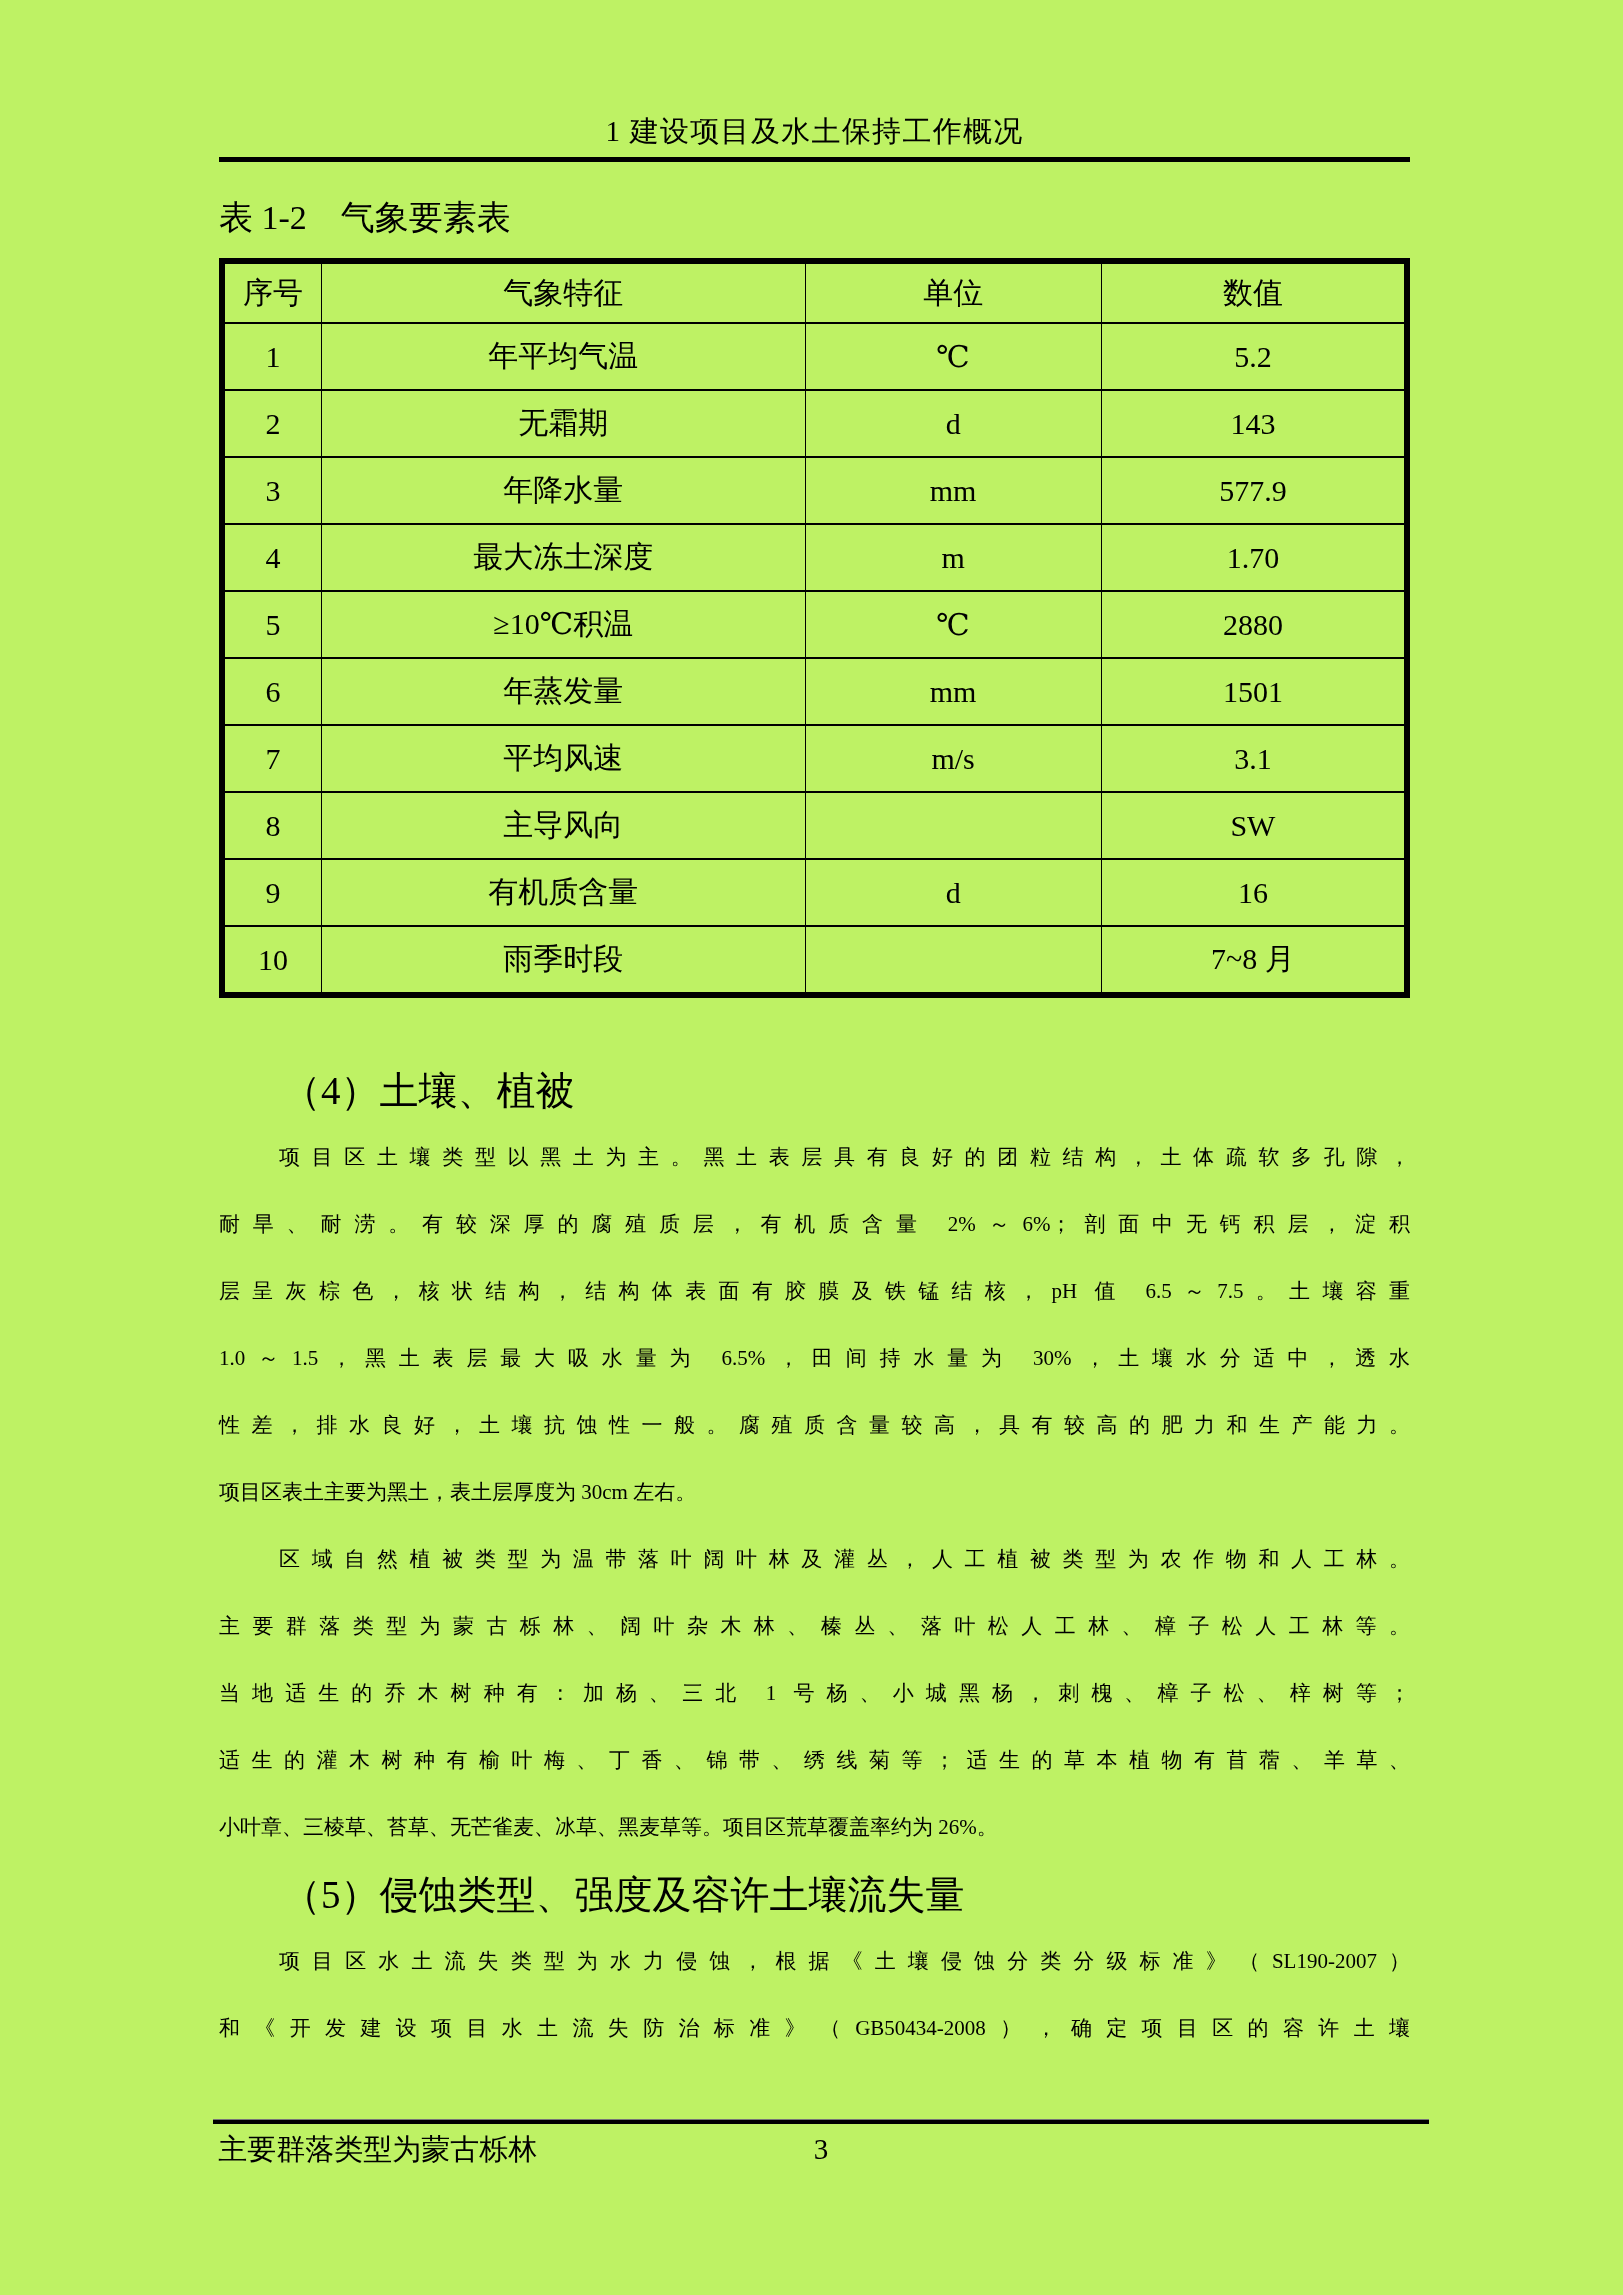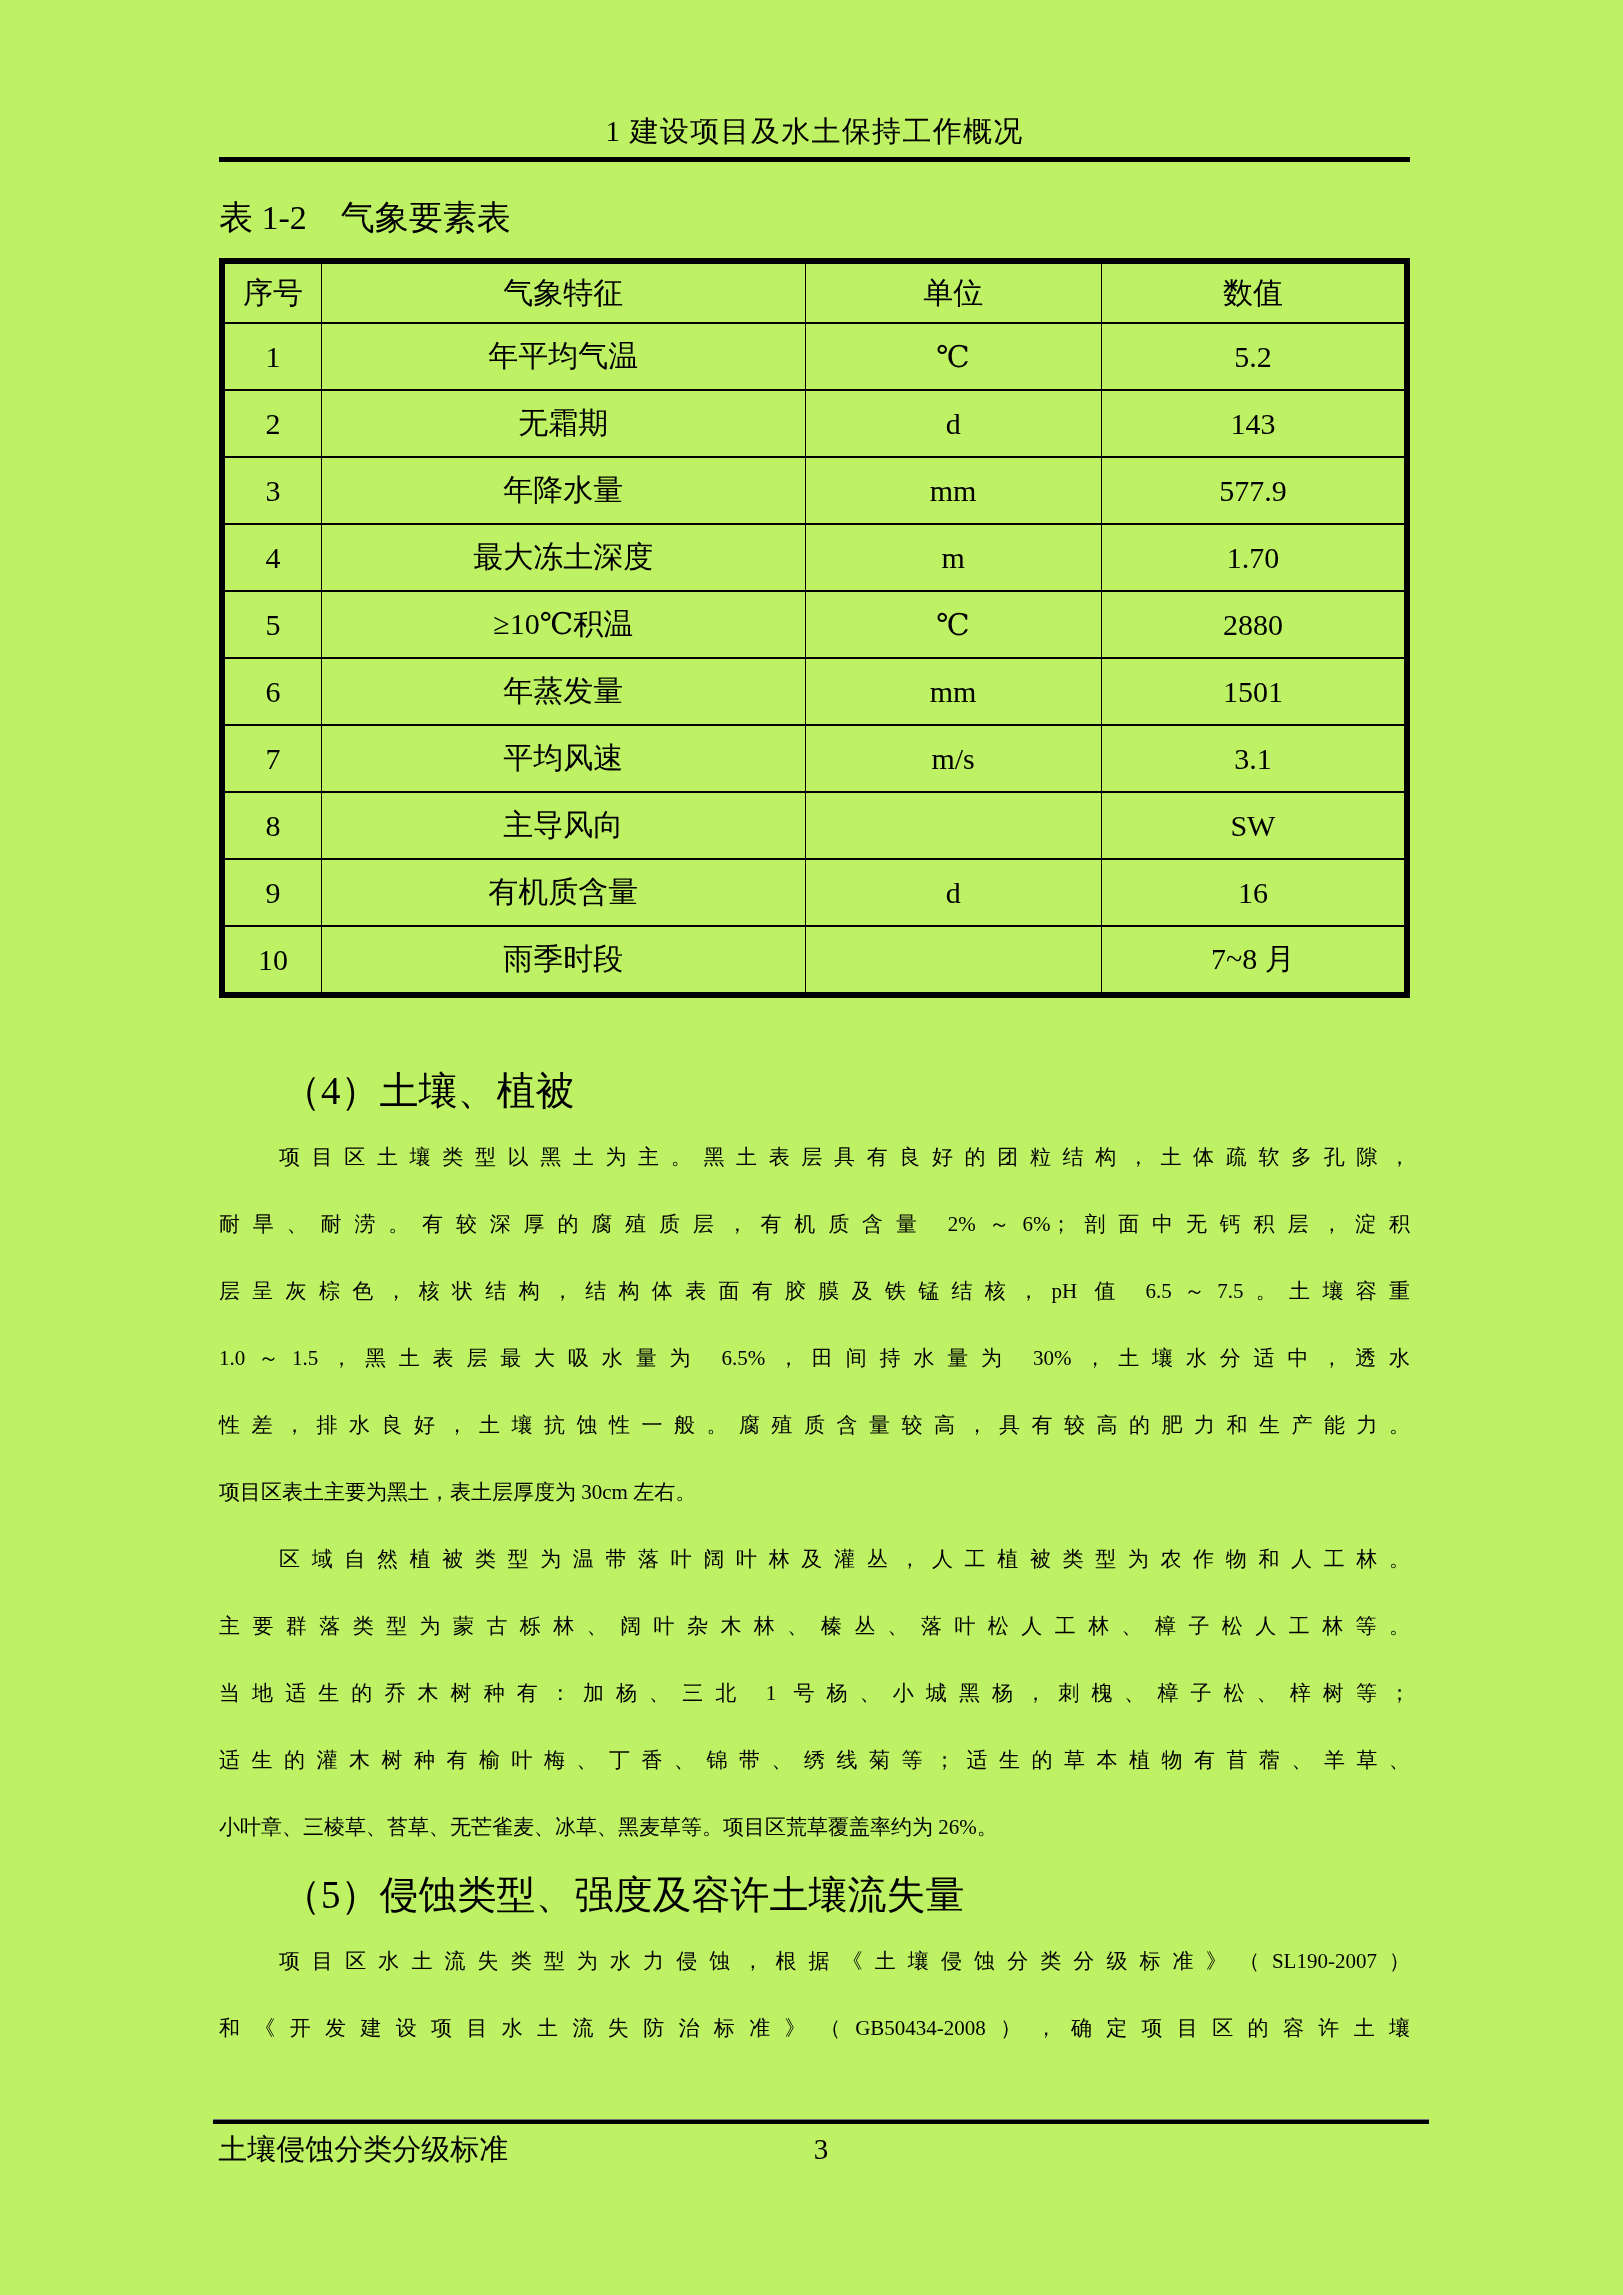--- a/index.html
+++ b/index.html
@@ -219,18 +219,18 @@
         <div class="para-line last-line">小叶章、三棱草、苔草、无芒雀麦、冰草、黑麦草等。项目区荒草覆盖率约为 26%。</div>
         <div class="section-heading">（5）侵蚀类型、强度及容许土壤流失量</div>
         <div class="para-line first-line">项目区水土流失类型为水力侵蚀，根据《土壤侵蚀分类分级标准》（SL190-2007）</div>
         <div class="para-line">和《开发建设项目水土流失防治标准》（GB50434-2008），确定项目区的容许土壤</div>
       </div>
   </div>
 
   <div class="footer">
     <div class="footer-rule"></div>
     <div class="footer-row">
-      <span class="footer-company">土壤侵蚀分类分级标准</span>
+      <span class="footer-company">主要群落类型为蒙古栎林</span>
       <span class="footer-page-number">3</span>
     </div>
   </div>
 </div>
 
 
 </body></html>

